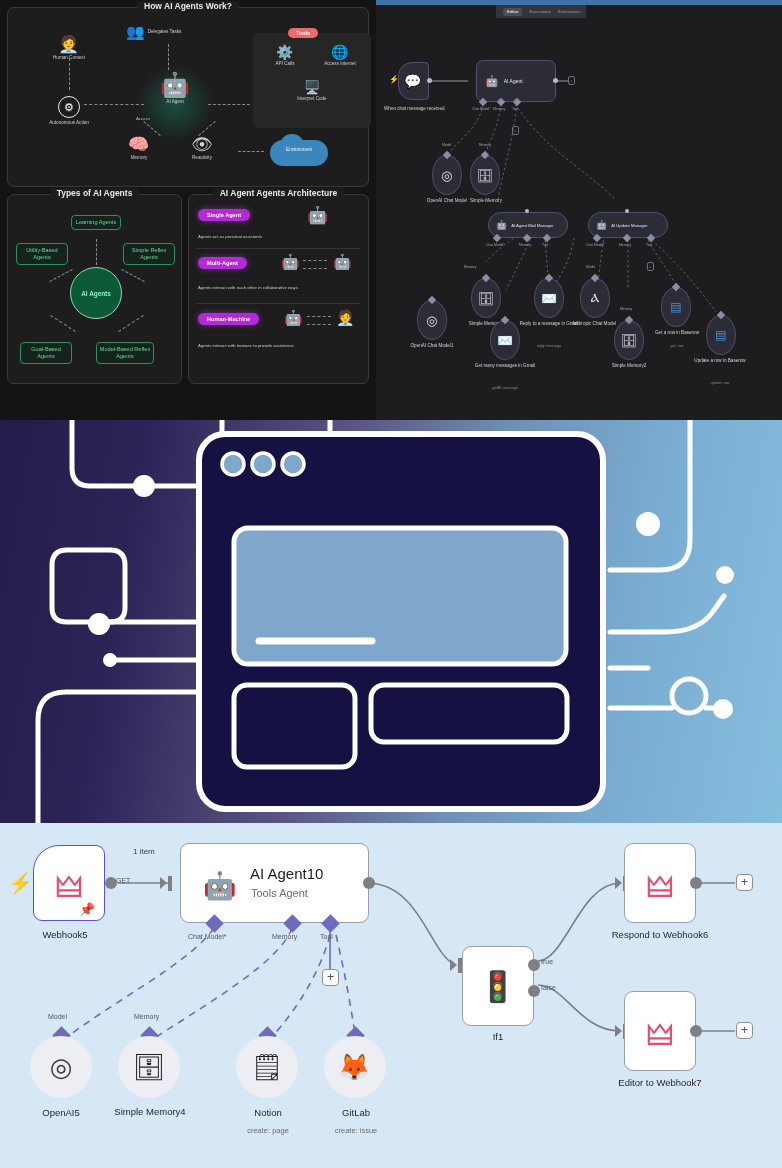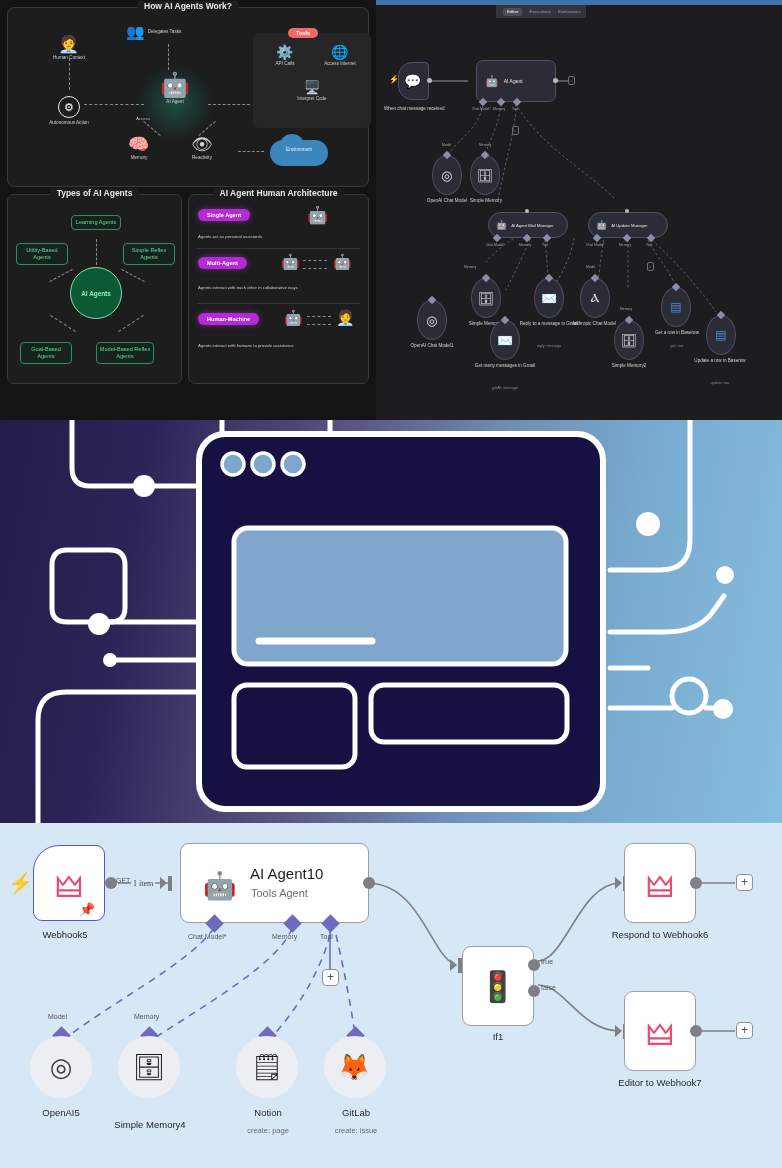--- a/index.html
+++ b/index.html
@@ -212,21 +212,21 @@
         <div class="gbox" style="left:12px;top:147px;width:52px;">Goal-Based Agents</div>
         <div class="gbox" style="left:88px;top:147px;width:58px;">Model-Based Reflex Agents</div>
         <div class="dlineV" style="left:88px;top:44px;height:26px;"></div>
         <div class="dline" style="left:40px;top:80px;width:26px;transform:rotate(-28deg);"></div>
         <div class="dline" style="left:112px;top:80px;width:26px;transform:rotate(28deg);"></div>
         <div class="dline" style="left:40px;top:128px;width:30px;transform:rotate(33deg);"></div>
         <div class="dline" style="left:108px;top:128px;width:30px;transform:rotate(-33deg);"></div>
       </div>
 
       <div class="card" id="archCard">
-        <div class="cap">AI Agent Human Architecture</div>
+        <div class="cap">AI Agent Agents Architecture</div>
 
         <div class="archRow" style="top:14px;">
           <div class="pill">Single Agent</div>
           <div class="desc" style="top:25px;">Agents act as personal assistants</div>
           <div style="position:absolute;left:118px;top:-4px;font-size:17px;">🤖</div>
         </div>
         <div class="archSep" style="top:53px;"></div>
 
         <div class="archRow" style="top:62px;">
           <div class="pill">Multi-Agent</div>
@@ -482,21 +482,21 @@
 
     <div style="position:absolute;left:8px;top:48px;font-size:20px;color:#e8603c;">⚡</div>
 
     
     <div class="lNode sel" style="left:33px;top:22px;width:72px;height:76px;border-radius:26px 9px 9px 9px;">
       <div style="position:absolute;inset:0;display:flex;align-items:center;justify-content:center;font-size:30px;color:#ea4b71;">🜲</div>
       <div style="position:absolute;right:8px;bottom:3px;font-size:13px;color:#5b52d4;">📌</div>
     </div>
     <div class="lDot" style="left:105px;top:54px;"></div>
     <div class="lPort" style="left:116px;top:54px;">GET</div>
-    <div class="itemLbl" style="left:131px;top:56px;font-family:Liberation Serif, serif;">1 item</div>
+    <div class="itemLbl" style="left:131px;top:24px;">1 item</div>
     <div class="lLbl" style="left:16px;top:106px;width:98px;">Webhook5</div>
 
     
     <div class="lBar" style="left:168px;top:53px;"></div>
     <div class="lArrow" style="left:160px;top:54px;"></div>
     <div class="lNode" style="left:180px;top:20px;width:189px;height:80px;">
       <div style="position:absolute;left:22px;top:26px;font-size:27px;">🤖</div>
       <div style="position:absolute;left:69px;top:21px;font-size:15px;color:#1b1b20;">AI Agent10</div>
       <div style="position:absolute;left:70px;top:43px;font-size:11px;color:#6b6b74;">Tools Agent</div>
     </div>
@@ -515,21 +515,21 @@
     <div class="lCirc" style="left:30px;top:213px;">
       <span style="font-size:26px;color:#3a3a42;">◎</span>
     </div>
     <div class="lLbl" style="left:10px;top:284px;width:102px;">OpenAI5</div>
 
     <div class="lPort" style="left:134px;top:190px;">Memory</div>
     <div class="lDiam" style="left:143px;top:206px;"></div>
     <div class="lCirc" style="left:118px;top:213px;">
       <span style="font-size:26px;color:#1b1b20;">🗄</span>
     </div>
-    <div class="lLbl" style="left:96px;top:296px;width:108px;">Simple Memory4</div>
+    <div class="lLbl" style="left:96px;top:283px;width:108px;">Simple Memory4</div>
 
     <div class="lDiam" style="left:261px;top:206px;"></div>
     <div class="lCirc" style="left:236px;top:213px;">
       <span style="font-size:26px;color:#1b1b20;">🗒</span>
     </div>
     <div class="lLbl" style="left:218px;top:284px;width:100px;">Notion</div>
     <div class="lSub" style="left:218px;top:303px;width:100px;">create: page</div>
 
     <div class="lDiam" style="left:349px;top:206px;"></div>
     <div class="lCirc" style="left:324px;top:213px;">

